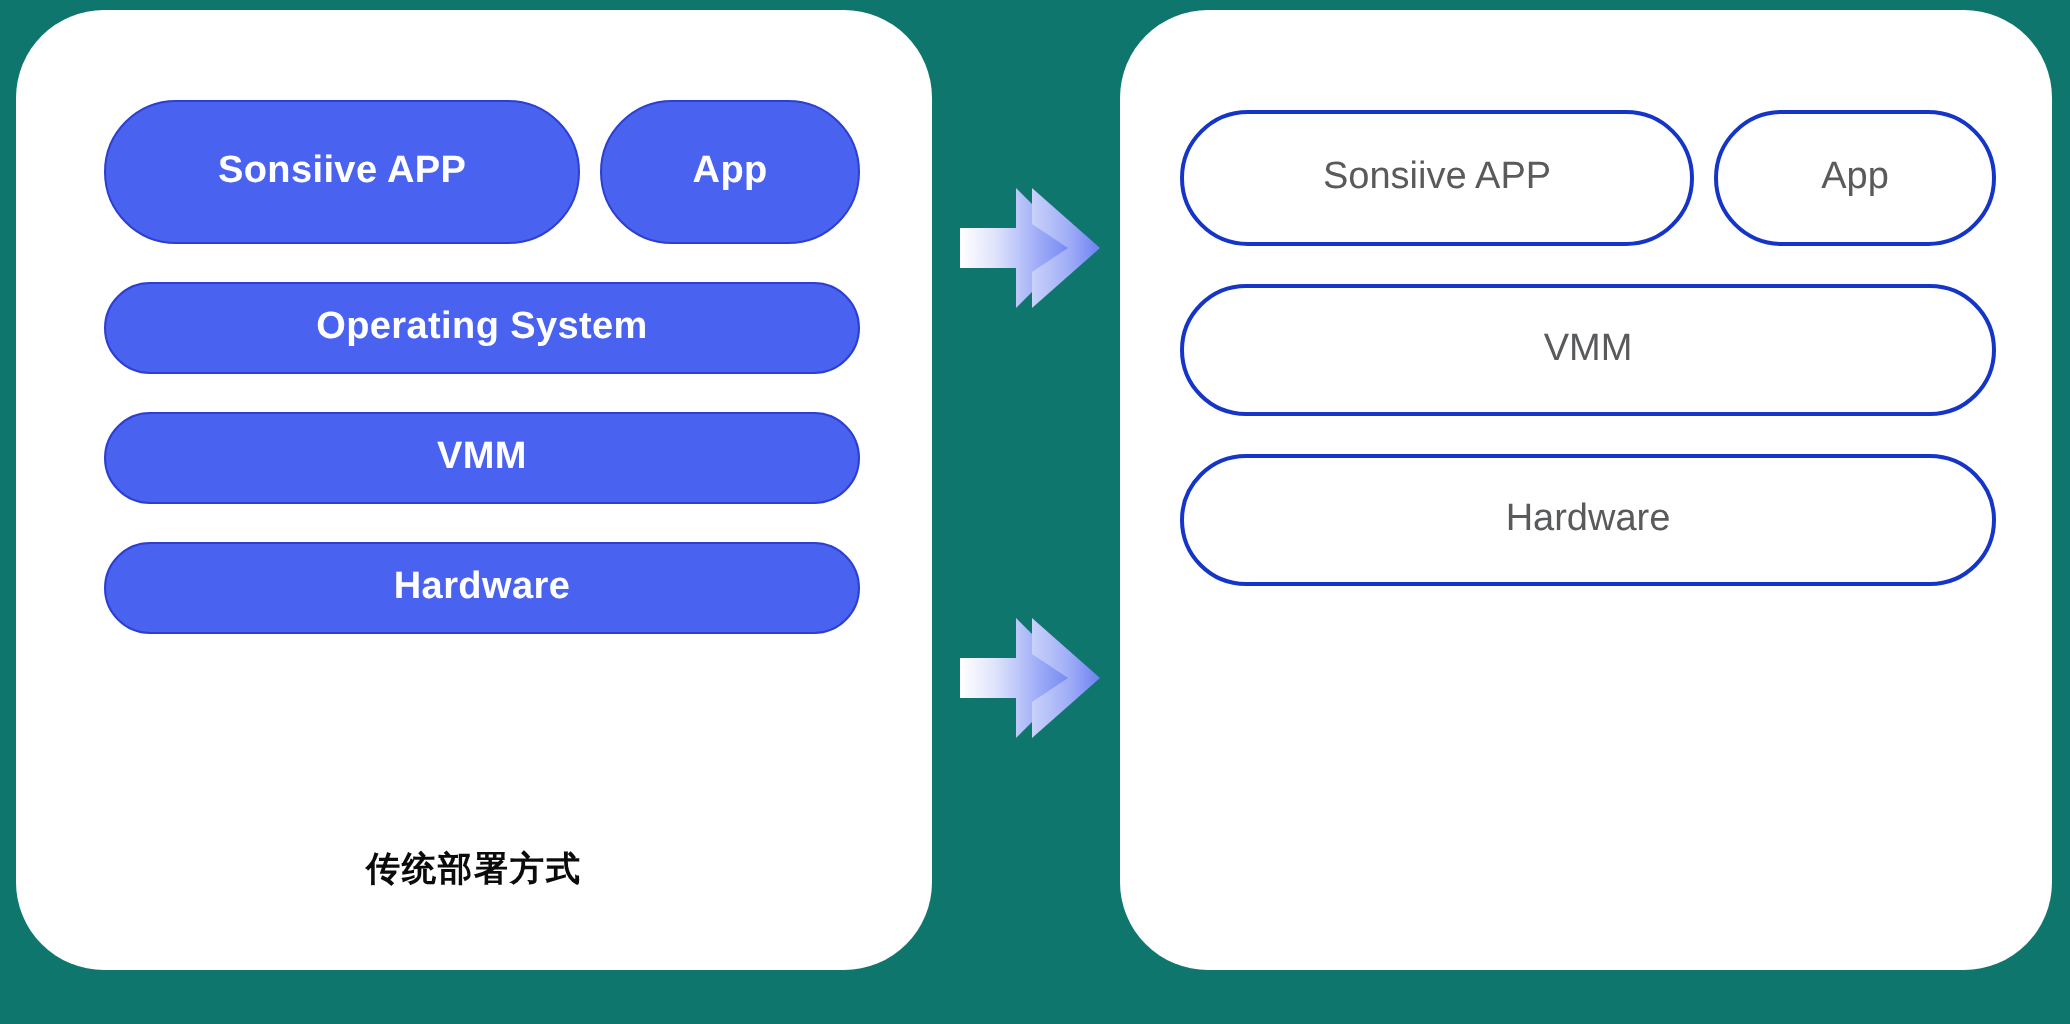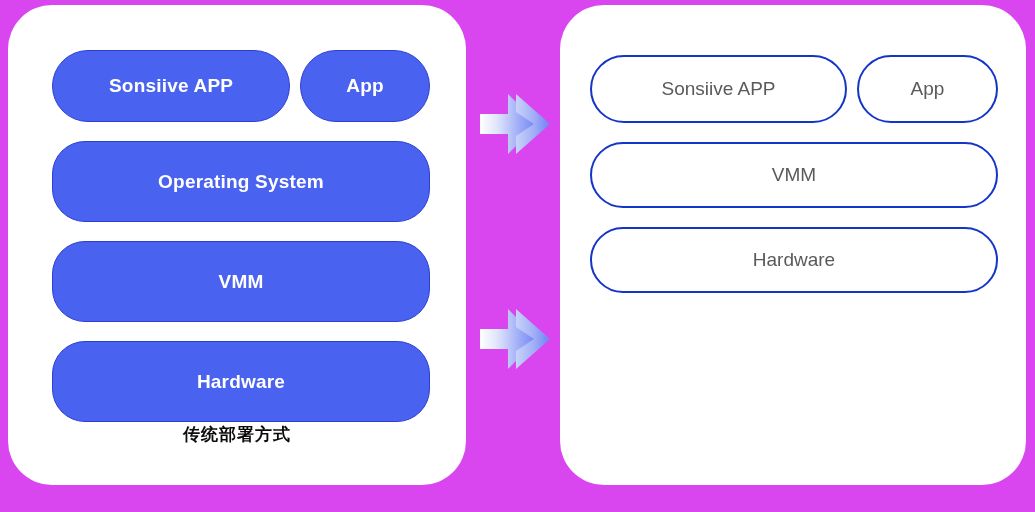--- a/index.html
+++ b/index.html
@@ -11,21 +11,21 @@
     width: 1035px;
     height: 512px;
     position: relative;
     overflow: hidden;
     font-family: "Liberation Sans", "DejaVu Sans", sans-serif;
   }
 
   .stage {
     position: absolute;
     inset: 0;
-    background: #d946ef;
+    background: #0f766e;
   }
 
   
   .panel {
     position: absolute;
     background: #ffffff;
     border-radius: 44px;
     box-sizing: border-box;
   }
   .panel-left {
@@ -71,21 +71,21 @@
   
   .pill-solid {
     background: #4a62f0;
     border: 1.6px solid #2c3fd2;
     color: #ffffff;
     font-weight: 700;
     font-size: 19px;
     letter-spacing: .2px;
   }
   .panel-left .row-apps .pill-solid { height: 72px; border-radius: 36px; }
-  .panel-left .row-full .pill-solid { height: 81px; border-radius: 33px; }
+  .panel-left .row-full .pill-solid { height: 46px; border-radius: 33px; }
 
   
   .pill-outline {
     background: #ffffff;
     border: 2.2px solid #1535c8;
     color: #595a5c;
     font-weight: 400;
     font-size: 19px;
   }
   .panel-right .row-apps .pill-outline { height: 68px; border-radius: 34px; }

